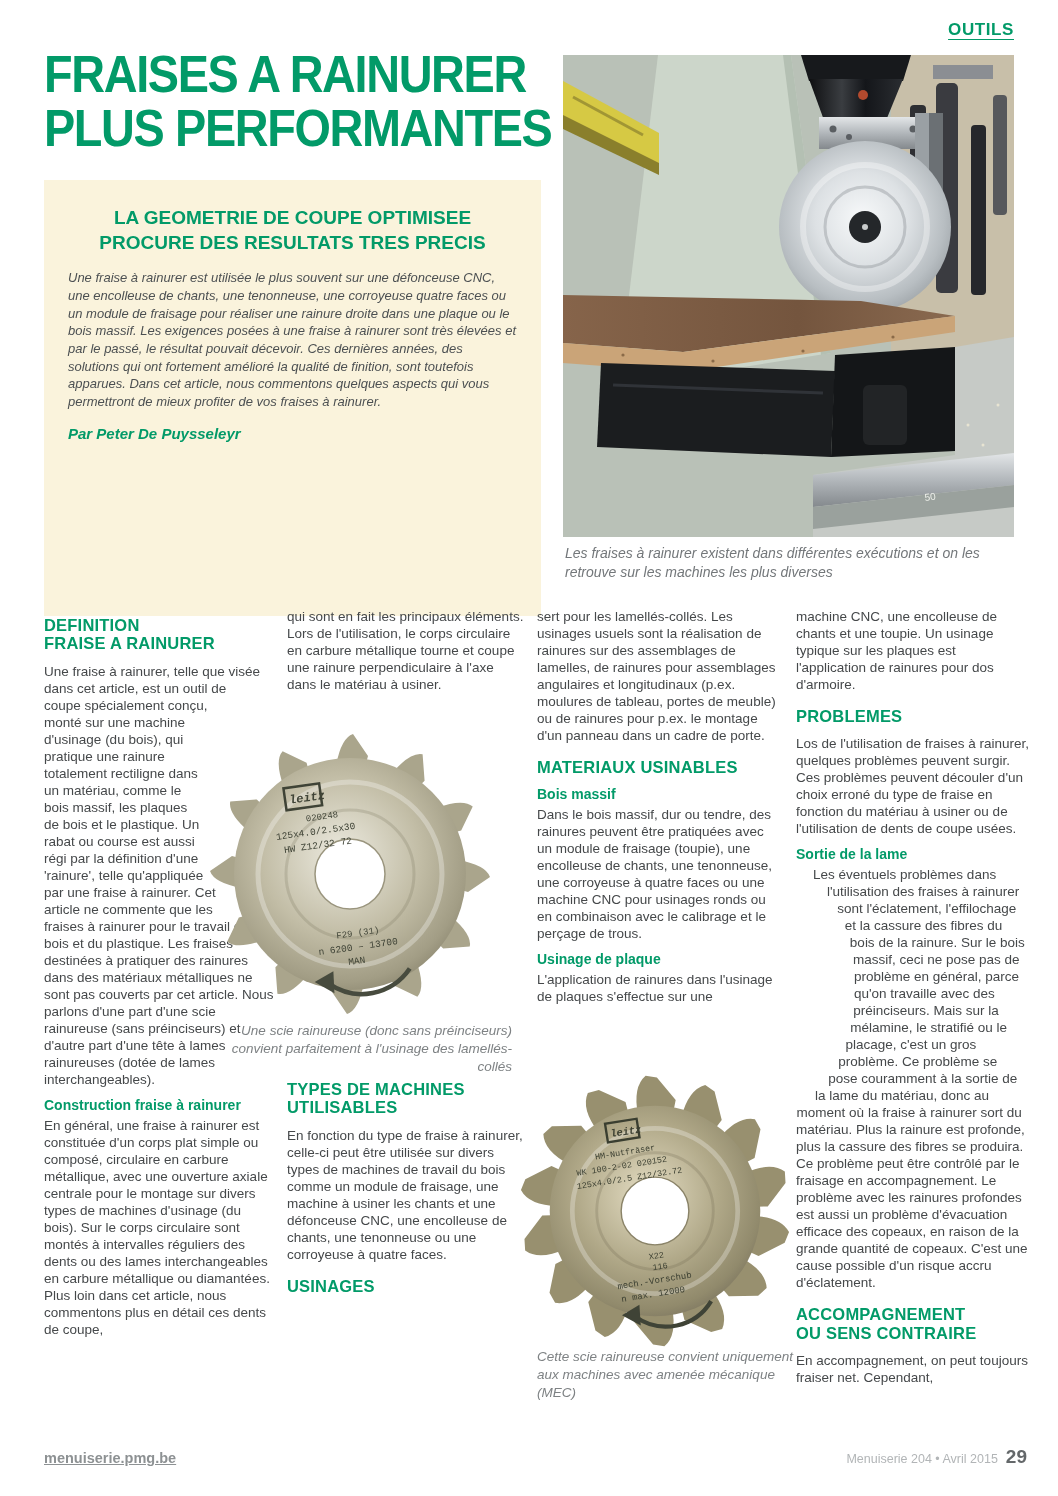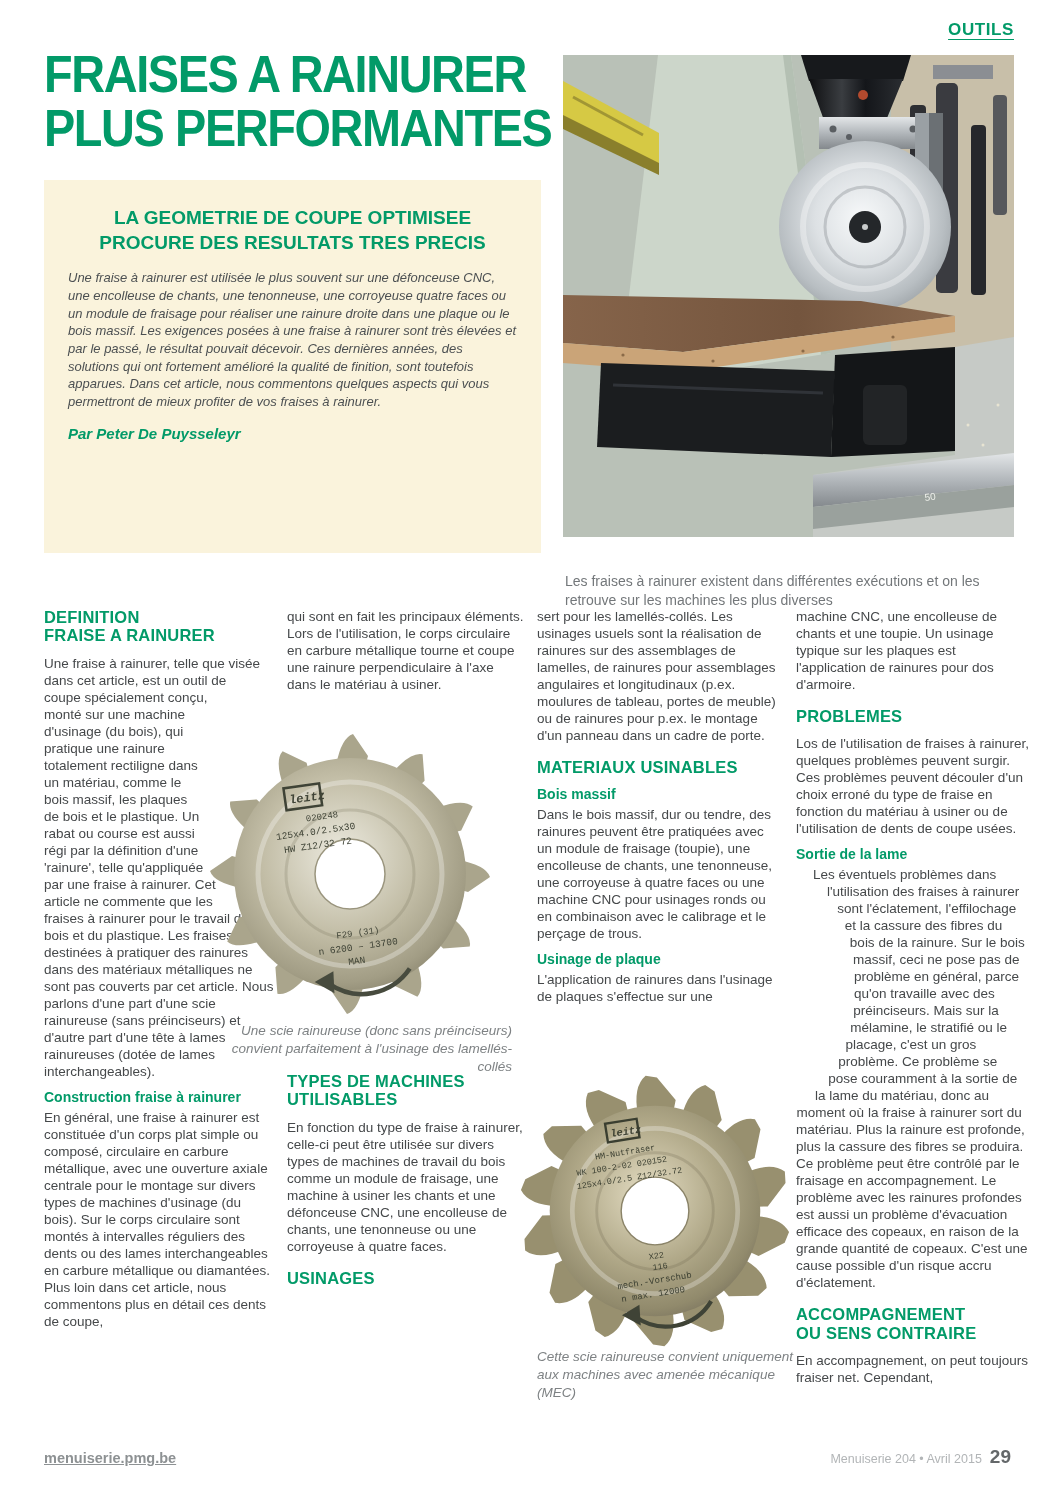--- a/index.html
+++ b/index.html
@@ -3,51 +3,51 @@
 <meta charset="utf-8">
 <style>
   html,body{margin:0;padding:0;background:#e9e9e9;}
   .page{position:relative;width:1058px;height:1496px;background:#ffffff;
         font-family:"Liberation Sans",sans-serif;overflow:hidden;margin:0 auto;}
   .outils{position:absolute;top:20px;right:44px;color:#029a68;font-size:17px;font-weight:600;
           letter-spacing:.6px;text-decoration:underline;text-underline-offset:4px;}
   .title{position:absolute;left:44px;top:48px;color:#029a68;font-weight:700;font-size:52px;
          line-height:1.03;letter-spacing:-1.5px;transform:scaleX(.9);transform-origin:left top;
          white-space:nowrap;}
-  .introBox{position:absolute;left:44px;top:180px;width:497px;height:373px;background:#faf3dc;
+  .introBox{position:absolute;left:44px;top:180px;width:497px;height:436px;background:#faf3dc;
             padding:26px 24px;box-sizing:border-box;}
   .introHead{color:#029a68;font-weight:700;font-size:19px;line-height:1.3;text-align:center;margin:0 0 14px;}
   .introBody{font-style:italic;color:#4c5052;font-size:13px;line-height:1.36;margin:0;}
   .byline{margin-top:14px;color:#029a68;font-style:italic;font-weight:700;font-size:15px;}
   .photo{position:absolute;left:563px;top:55px;width:451px;height:482px;}
-  .photoCap{position:absolute;left:565px;top:544px;width:450px;color:#73777a;
-            font-size:14px;line-height:1.35;margin-top:28px;}
+  .photoCap{position:absolute;left:565px;top:544px;width:450px;font-style:italic;color:#73777a;
+            font-size:14px;line-height:1.35;}
   .col{position:absolute;color:#45484a;font-size:13.5px;line-height:1.26;}
   .col p{margin:0 0 9px;}
   h3.sec{color:#029a68;font-size:16.5px;line-height:1.12;margin:14px 0 10px;letter-spacing:.2px;}
-  h3.mt0{margin-top:0;}
+  h3.mt0{margin-top:8px;}
   h4.sub{color:#029a68;font-size:14px;margin:5px 0 2px;}
   .c1{left:44px;top:608px;width:233px;}
   .c2a{left:287px;top:608px;width:238px;}
   .c2b{left:287px;top:1072px;width:238px;}
   .c3{left:537px;top:608px;width:240px;}
   .c4{left:787px;top:608px;width:233px;margin-left:9px;}
   .wrapR{float:right;width:74px;height:292px;margin:70px 0 0 6px;
          shape-outside:circle(152px at 158px 146px);}
   .wrapL{float:left;width:58px;height:260px;margin:268px 8px 0 0;
          shape-outside:circle(150px at -92px 120px);}
   .bladeImg{position:absolute;}
   .blade1{left:200px;top:724px;width:300px;height:300px;}
   .blade2{left:514px;top:1070px;width:282px;height:282px;}
   .cap{font-style:italic;color:#7e8284;font-size:13.5px;line-height:1.32;position:absolute;}
   .cap1{left:198px;top:1022px;width:314px;text-align:right;}
   .cap2{left:537px;top:1348px;width:258px;}
   .footerL{position:absolute;left:44px;top:1450px;color:#8d9193;font-size:14.5px;font-weight:700;
            text-decoration:underline;}
-  .footerR{position:absolute;right:47px;top:1446px;color:#b2b5b7;font-size:12.5px;display:flex;
+  .footerR{position:absolute;right:31px;top:1446px;color:#b2b5b7;font-size:12.5px;display:flex;
            align-items:baseline;}
   .pnum{color:#64686a;font-weight:700;font-size:19px;margin-left:8px;}
   .eng{font-family:"Liberation Mono",monospace;fill:#3f4336;}
   .eng2{font-family:"Liberation Mono",monospace;fill:#3a3e30;}
 </style>
 </head>
 <body>
 
 <div class="page">
 

